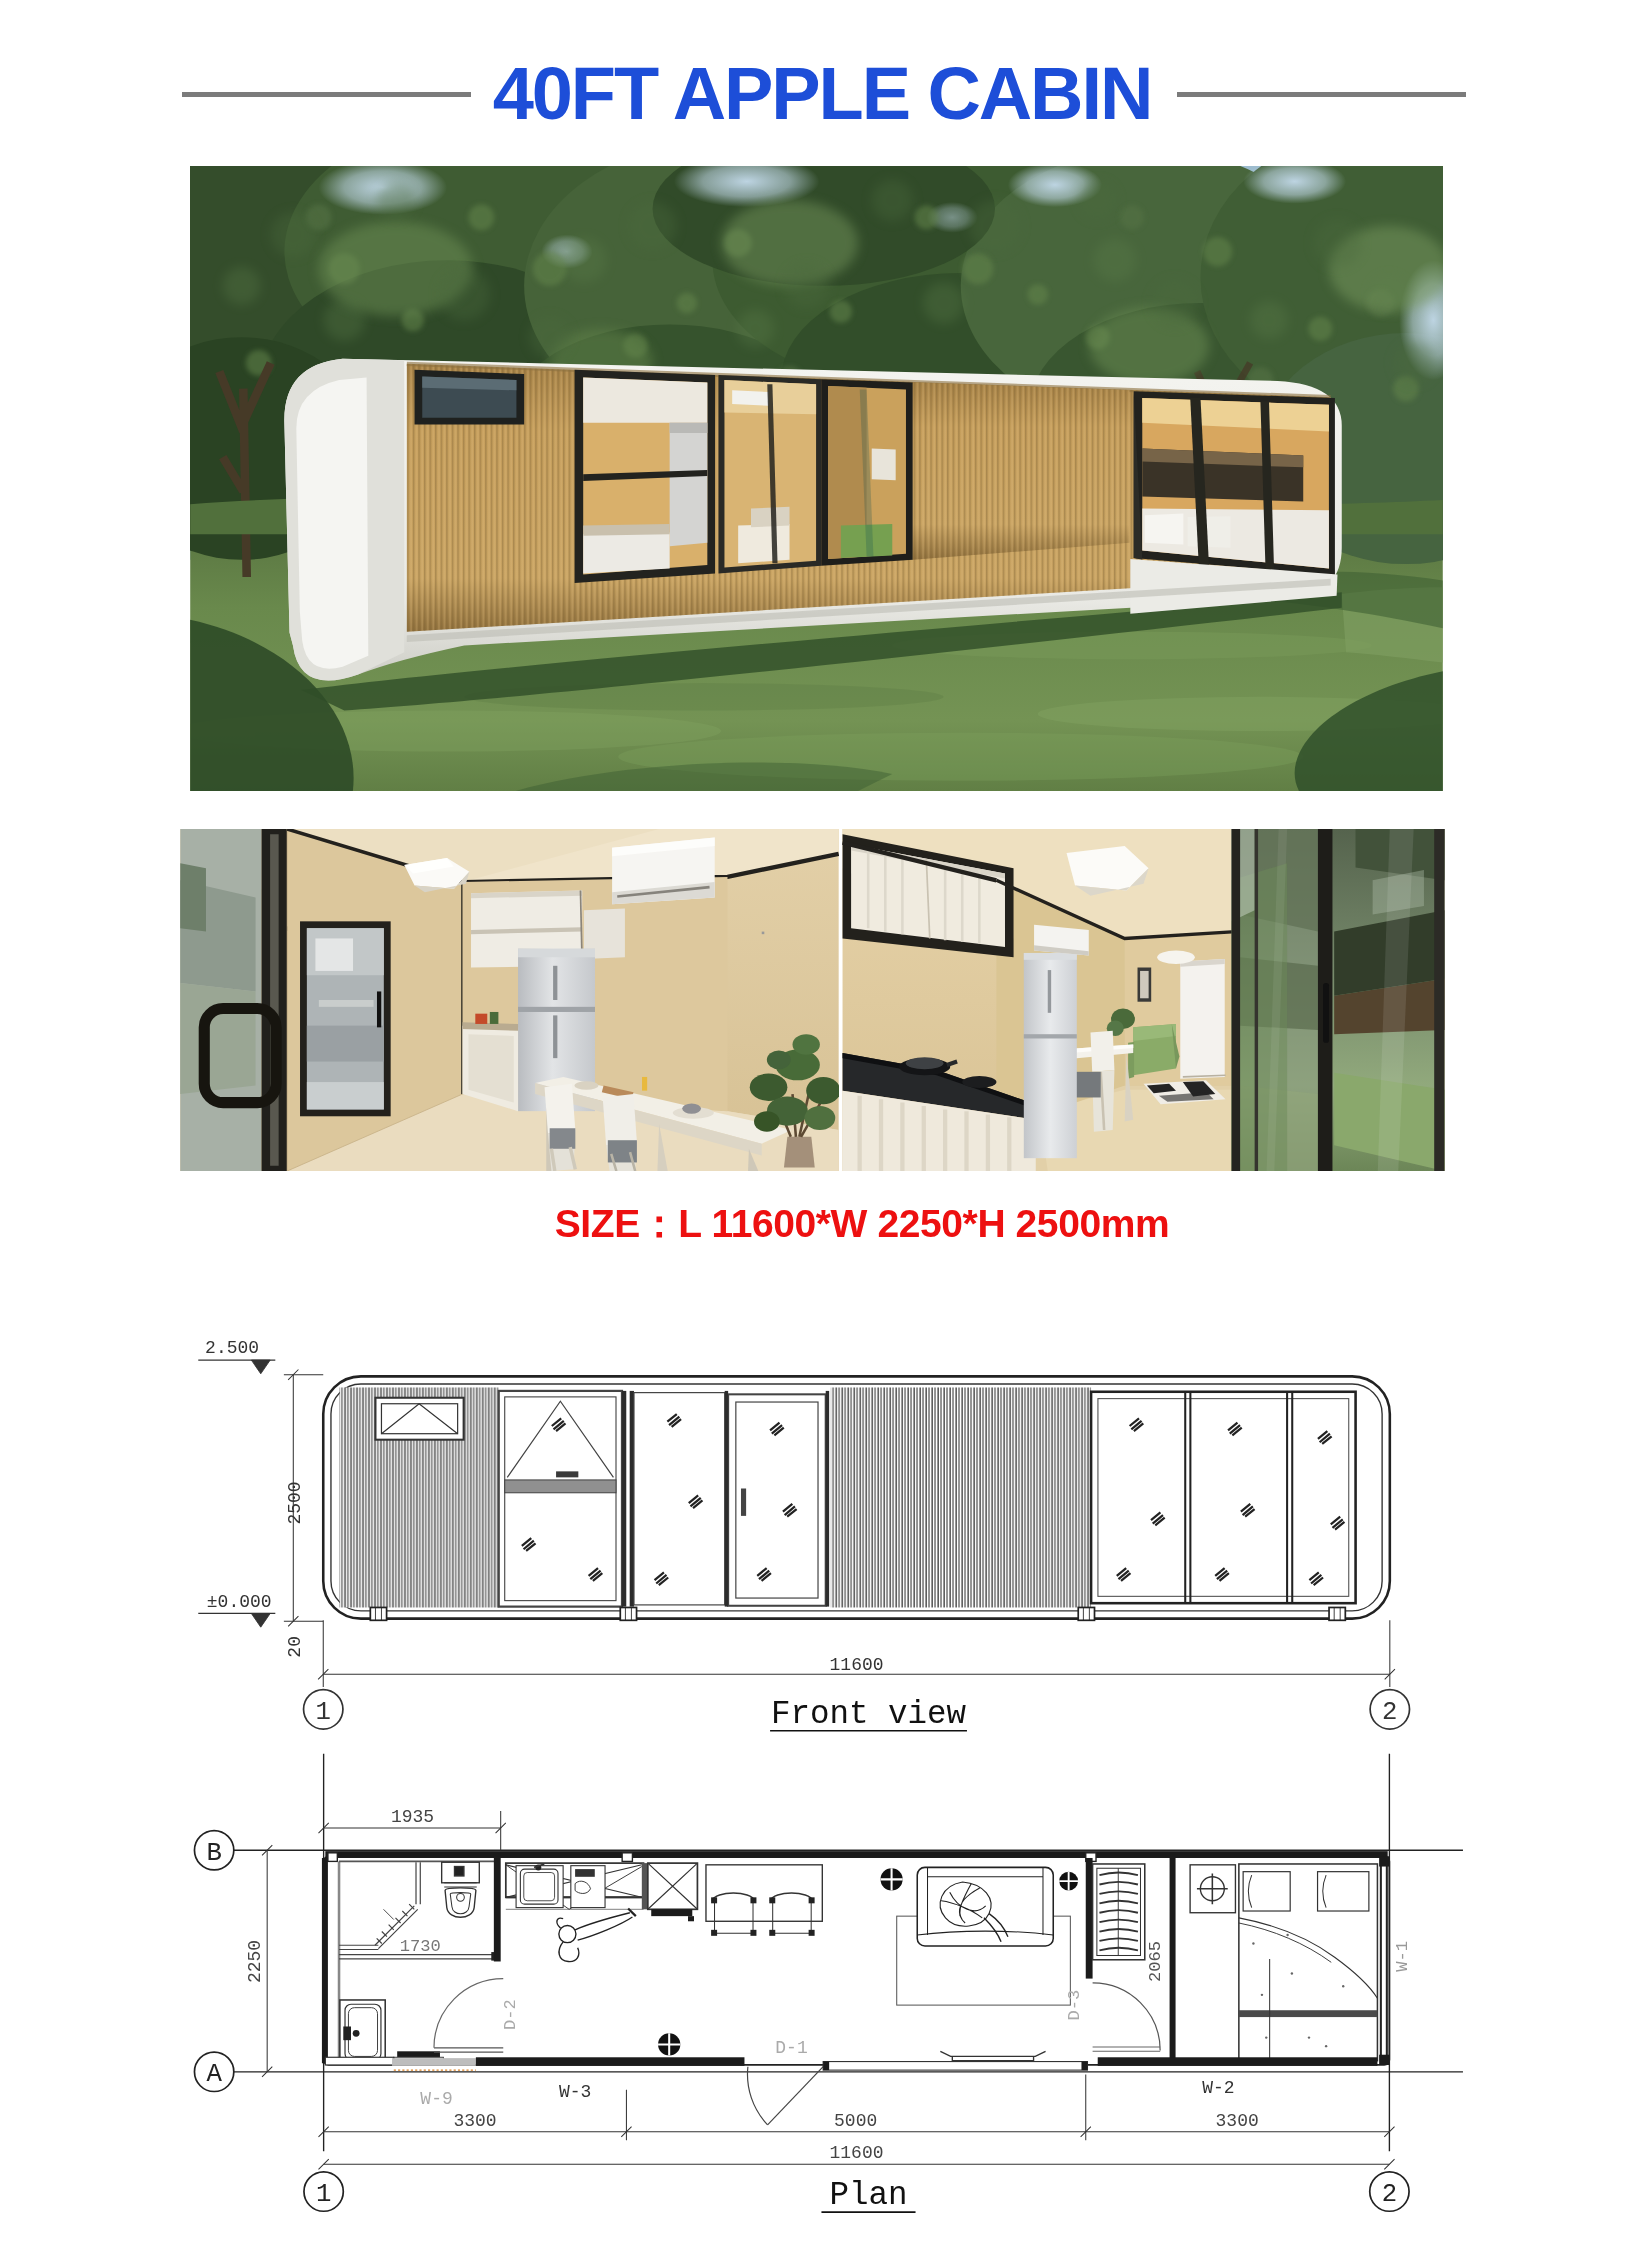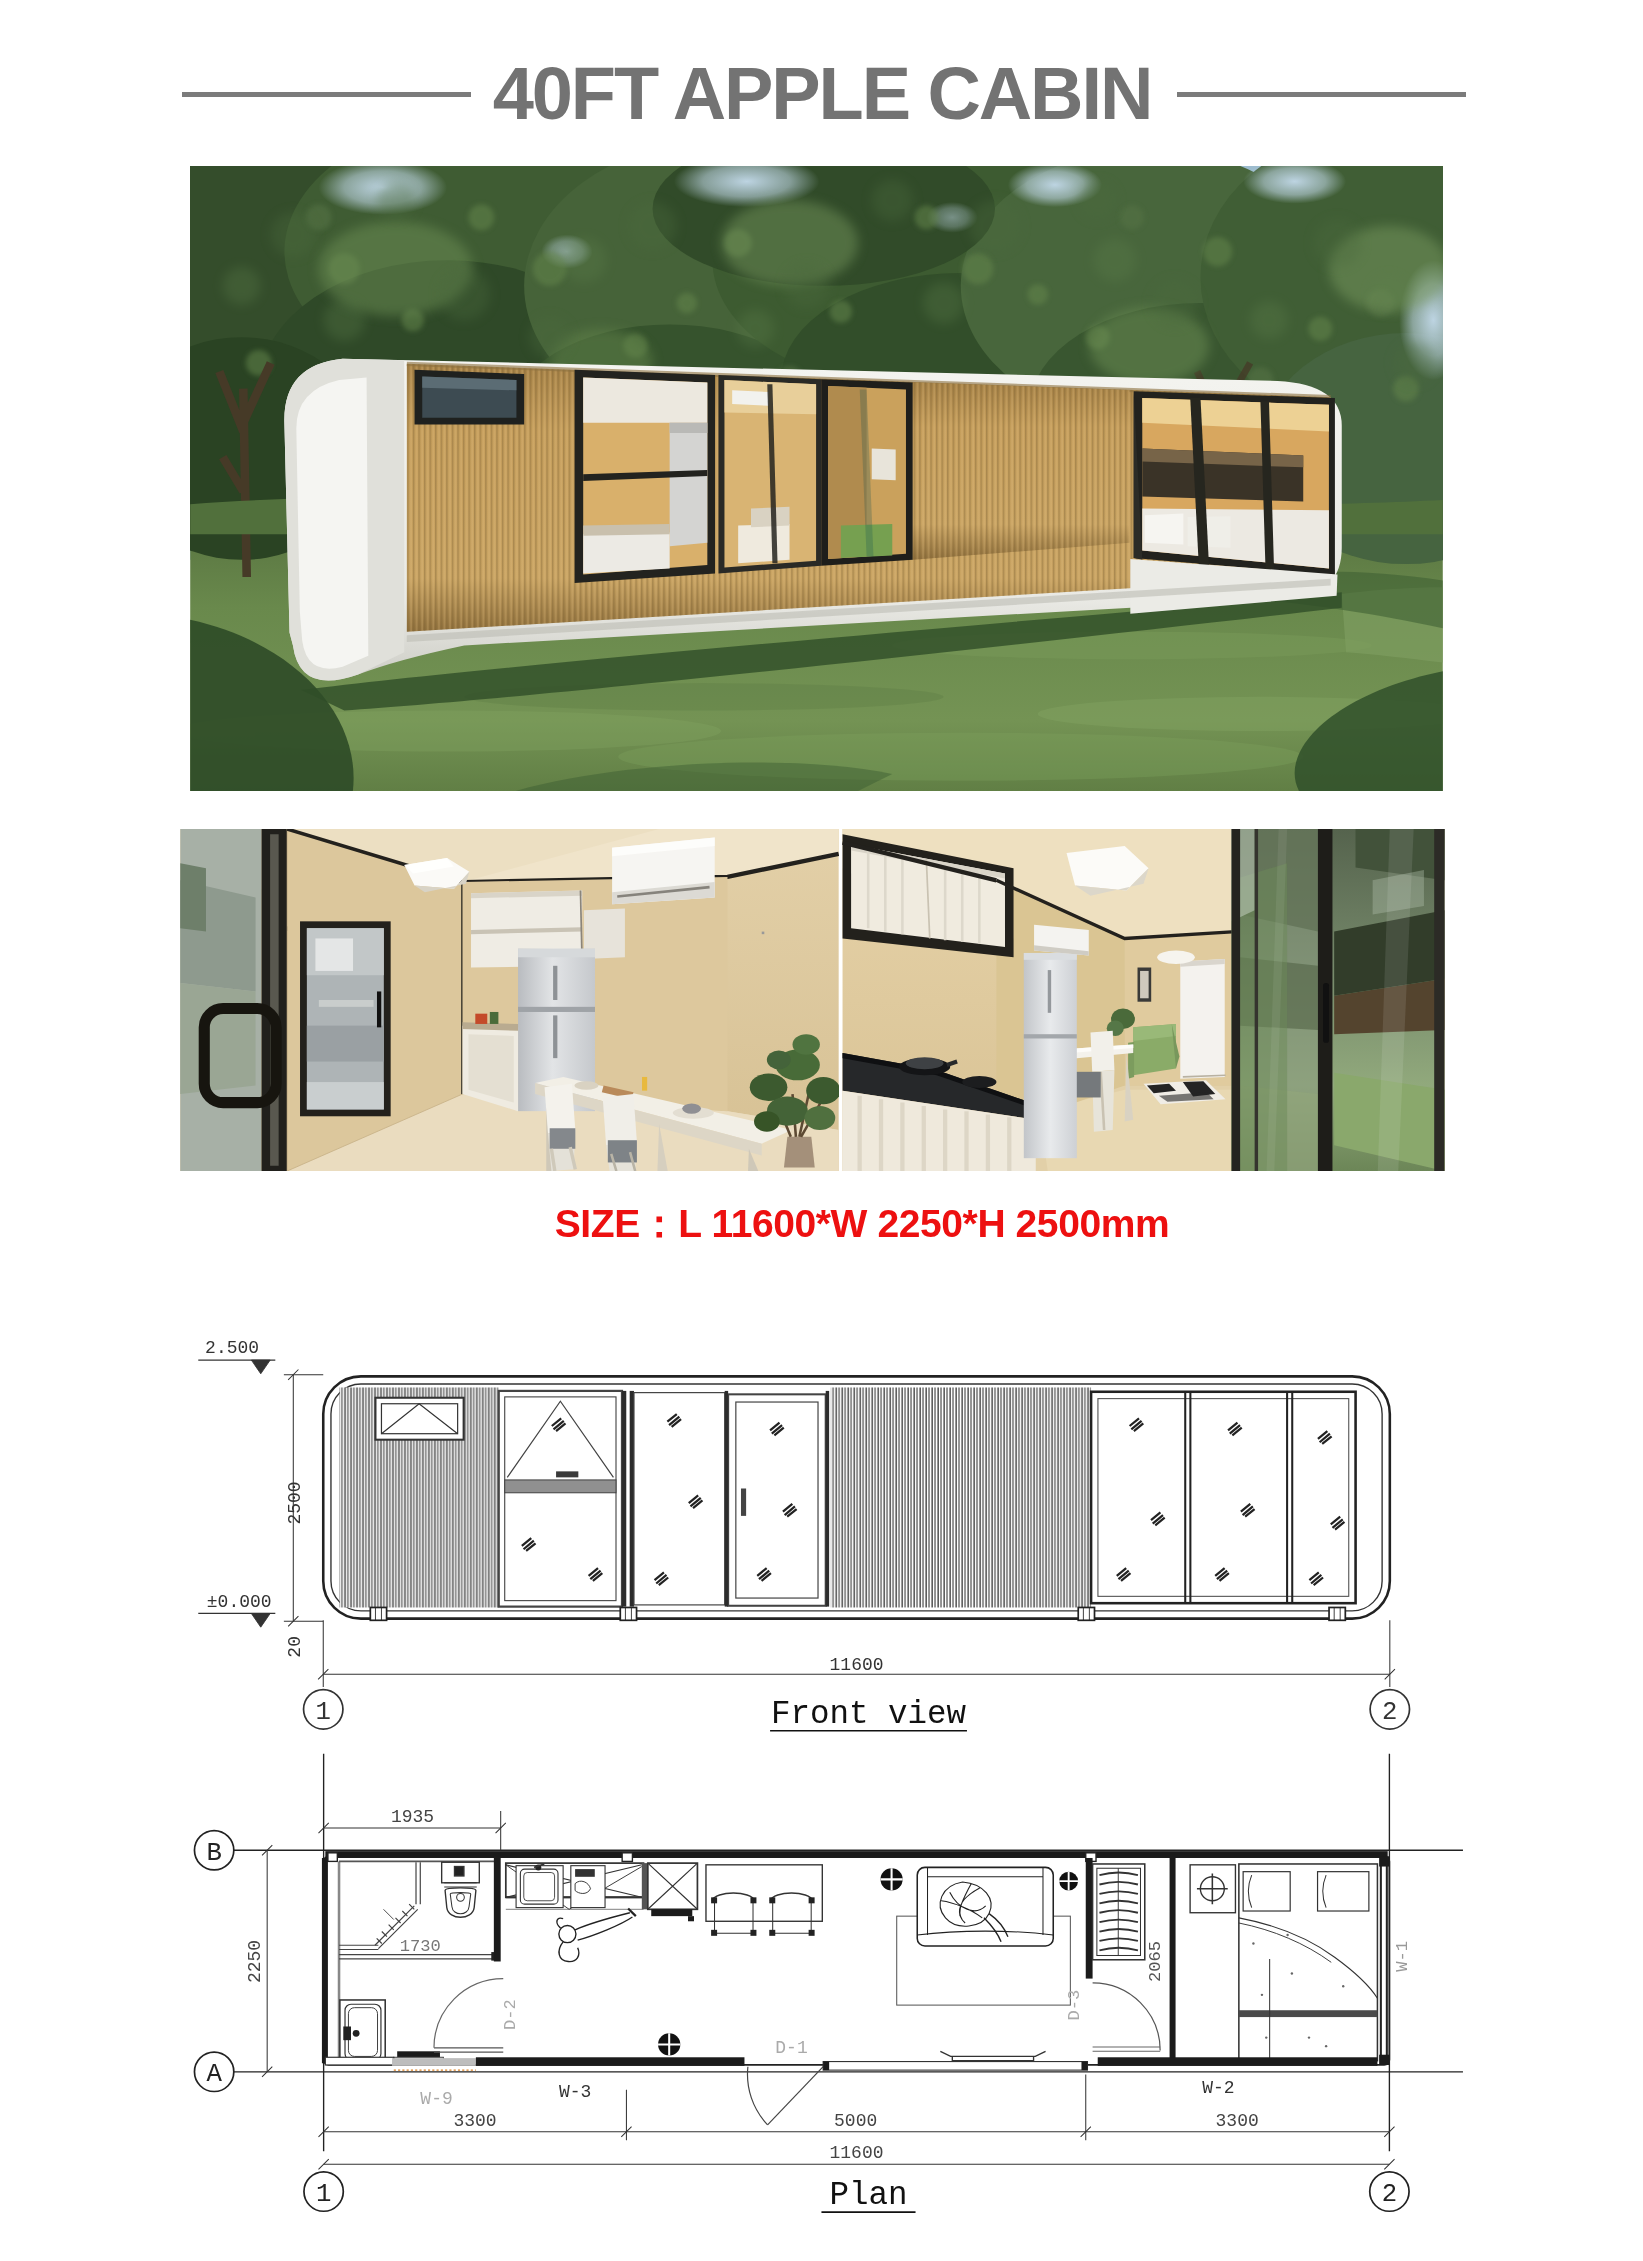--- a/index.html
+++ b/index.html
@@ -4,21 +4,21 @@
 #page{position:relative;width:1644px;height:2261px;background:#fff;overflow:hidden;font-family:"Liberation Sans",sans-serif;}
 .abs{position:absolute;}
 </style></head>
 <body>
 <div id="page">
 
 <div class="abs" style="left:0;top:0;width:1644px;height:146px;">
 
   <div class="abs" style="left:182px;top:92px;width:289px;height:5.1px;background:#7b7b7b;"></div>
 
-  <div class="abs" style="left:0;top:51px;width:1644px;text-align:center;font-size:74px;font-weight:bold;color:#737373;letter-spacing:-2.1px;">40FT APPLE CABIN</div>
+  <div class="abs" style="left:0;top:51px;width:1644px;text-align:center;font-size:74px;font-weight:bold;color:#1d4ed8;letter-spacing:-2.1px;">40FT APPLE CABIN</div>
 
   <div class="abs" style="left:1177px;top:92px;width:289px;height:5.1px;background:#7b7b7b;"></div>
 </div>
 
 <svg class="abs" style="left:190px;top:166px;" width="1253" height="625" viewBox="0 0 1463 730">
 <defs>
 <linearGradient id="grassg" x1="0" y1="0" x2="0" y2="1">
   <stop offset="0" stop-color="#56713f"></stop>
           <stop offset="0.35" stop-color="#69894c"></stop>
           <stop offset="0.75" stop-color="#749354"></stop>

